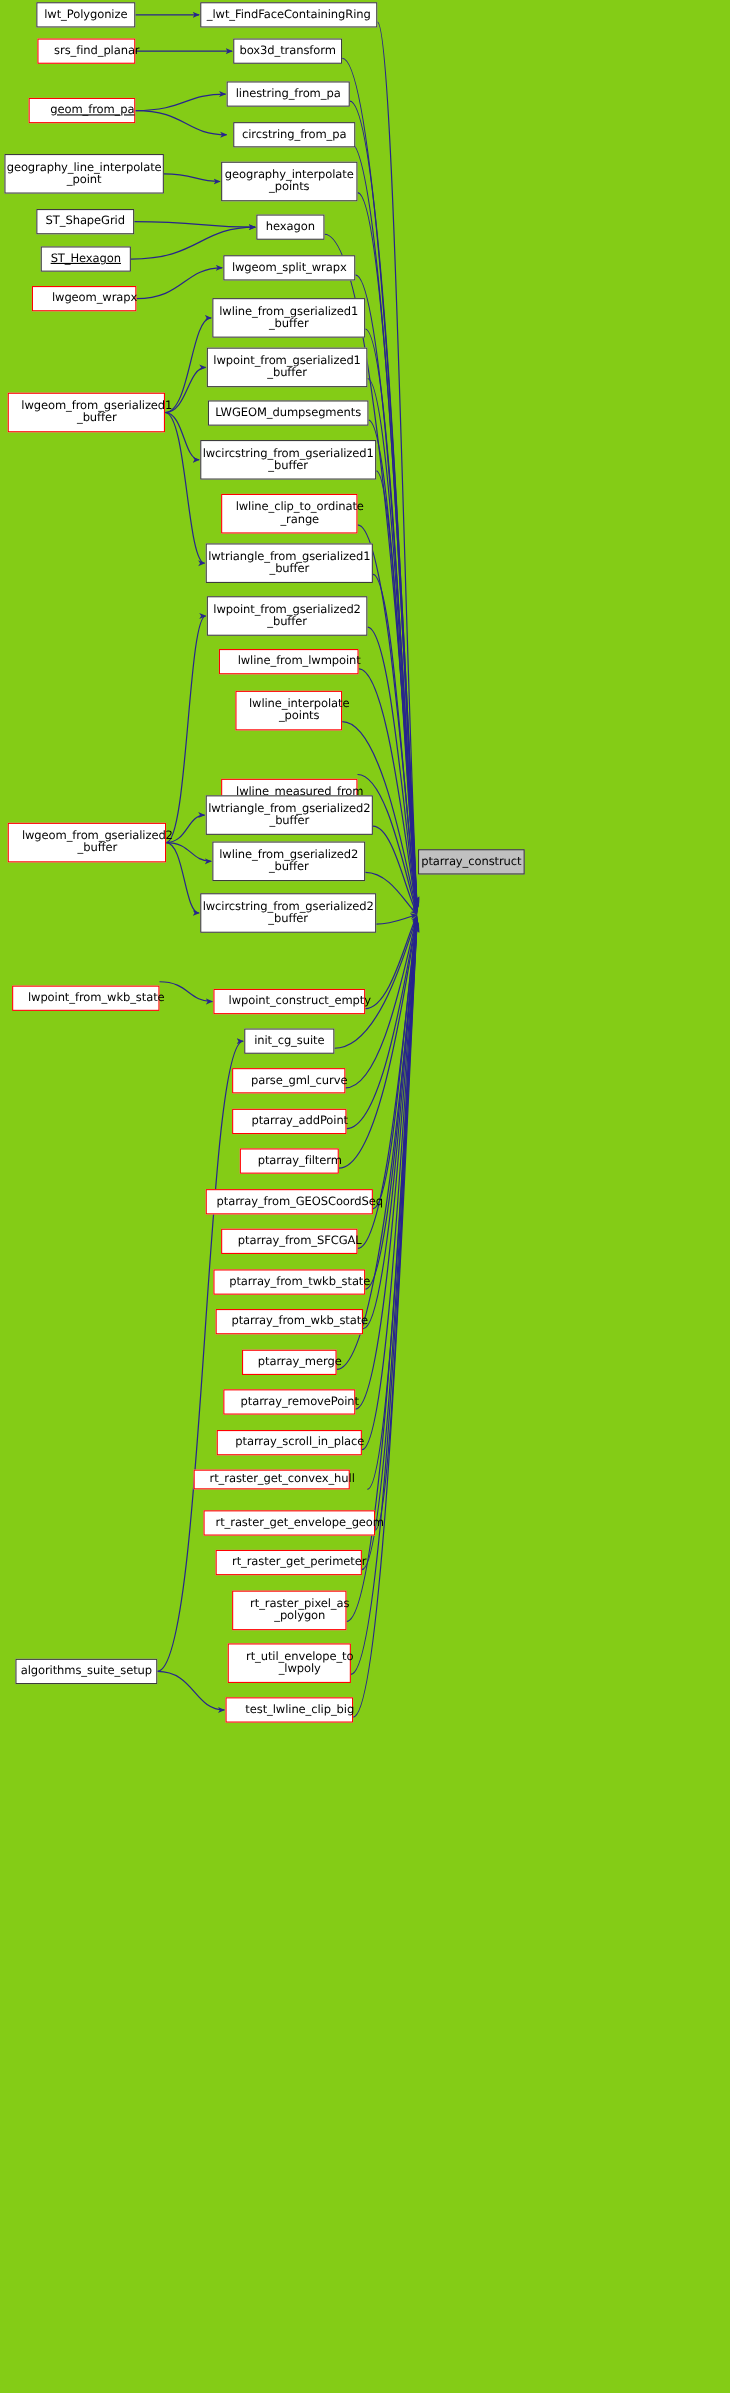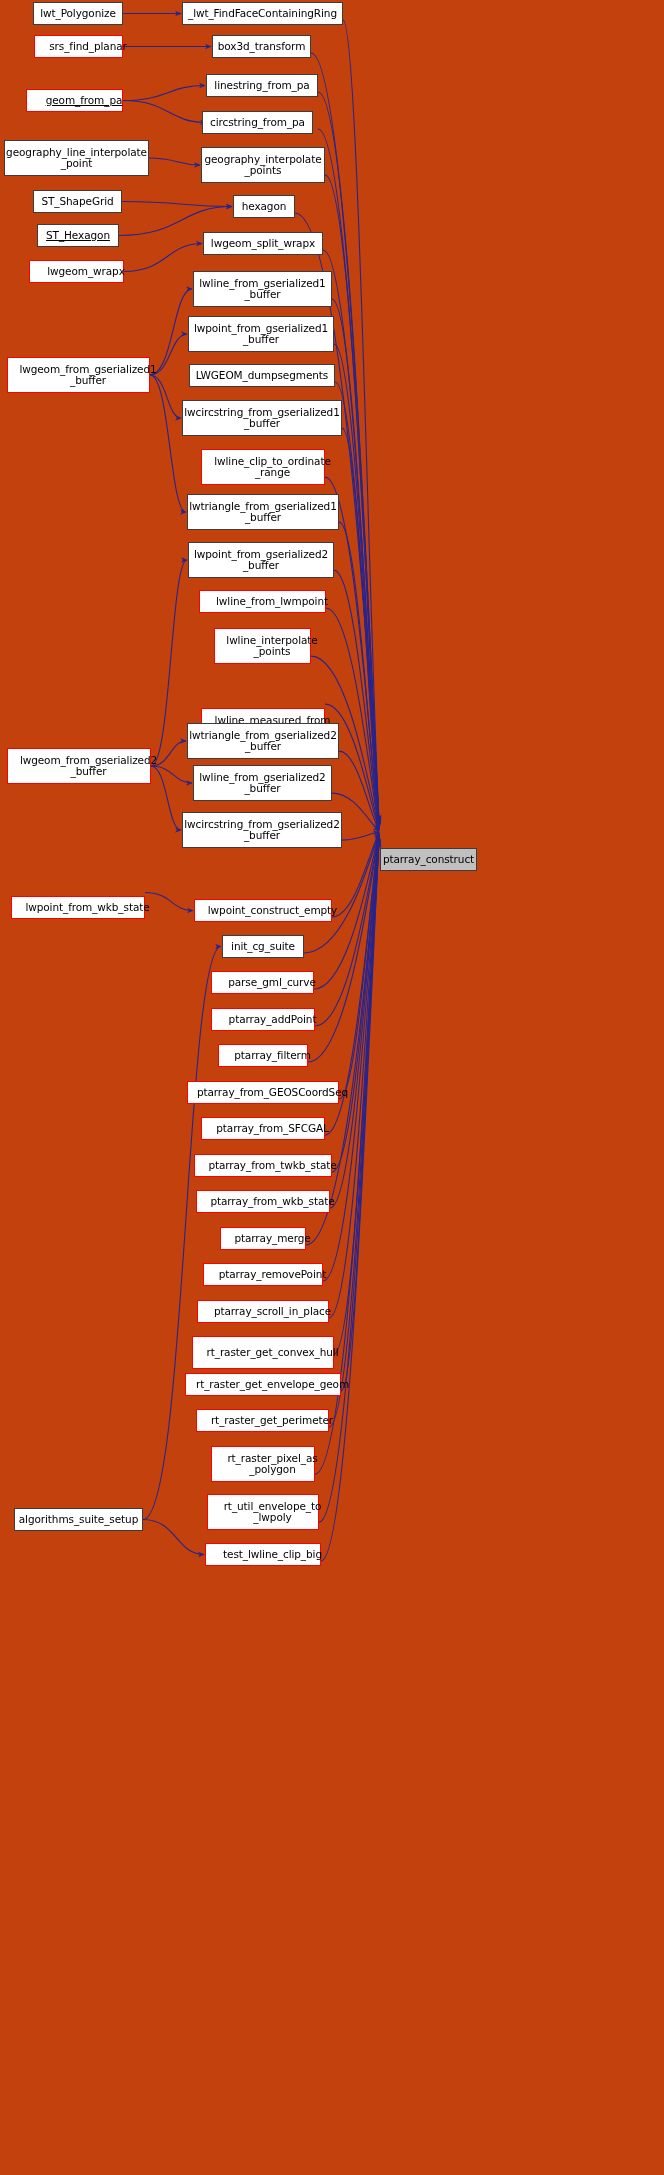--- a/index.html
+++ b/index.html
@@ -1,20 +1,20 @@
 <!DOCTYPE html>
 <html><head>
 <meta charset="utf-8">
 <title>ptarray_construct caller graph</title>
 <style>
   html,body{margin:0;padding:0;background:#ffffff;}
   #canvas{
     position:relative;
     width:664px;height:2175px;
-    background:#c2410c;
+    background:#84cc16;
     font-family:"DejaVu Sans","Liberation Sans",sans-serif;
     overflow:hidden;
   }
   #edges{position:absolute;left:0;top:0;width:664px;height:2175px;}
   .node{
     position:absolute;
     box-sizing:border-box;
     background:#ffffff;
     border:1px solid #3c3c3c;
     display:flex;align-items:center;justify-content:center;
@@ -96,21 +96,21 @@
       <path d="M145,892.5 C171.4,892.5 171.4,910.5 193,910.5" fill="none" stroke="#27258c" stroke-width="1.1" marker-end="url(#ah)"></path>
       <path d="M143,1519.5 C185.9,1519.5 185.9,946.5 221,946.5" fill="none" stroke="#27258c" stroke-width="1.1" marker-end="url(#ah)"></path>
       <path d="M143,1519.5 C176.55,1519.5 176.55,1554.5 204,1554.5" fill="none" stroke="#27258c" stroke-width="1.1" marker-end="url(#ah)"></path>
     </svg>
 <div class="node" style="left: 33px; top: 2px; width: 90px; height: 23px;">lwt_Polygonize</div>
     <div class="node" style="left: 182px; top: 2px; width: 161px; height: 23px;">_lwt_FindFaceContainingRing</div>
     <div class="node red" style="left: 34px; top: 35px; width: 89px; height: 23px;">srs_find_planar</div>
     <div class="node" style="left: 212px; top: 35px; width: 99px; height: 23px;">box3d_transform</div>
     <div class="node red" style="left: 26px; top: 89px; width: 97px; height: 23px; text-decoration: underline;">geom_from_pa</div>
     <div class="node" style="left: 206px; top: 74px; width: 112px; height: 23px;">linestring_from_pa</div>
-    <div class="node" style="left: 202px; top: 111px; width: 111px; height: 23px;">circstring_from_pa</div>
+    <div class="node" style="left: 212px; top: 111px; width: 111px; height: 23px;">circstring_from_pa</div>
     <div class="node" style="left: 4px; top: 140px; width: 145px; height: 36px;">geography_line_interpolate
 _point</div>
     <div class="node" style="left: 201px; top: 147px; width: 124px; height: 36px;">geography_interpolate
 _points</div>
     <div class="node" style="left: 33px; top: 190px; width: 89px; height: 23px;">ST_ShapeGrid</div>
     <div class="node" style="left: 233px; top: 195px; width: 62px; height: 23px;">hexagon</div>
     <div class="node" style="left: 37px; top: 224px; width: 82px; height: 23px; text-decoration: underline;">ST_Hexagon</div>
     <div class="node" style="left: 203px; top: 232px; width: 120px; height: 23px;">lwgeom_split_wrapx</div>
     <div class="node red" style="left: 29px; top: 260px; width: 95px; height: 23px;">lwgeom_wrapx</div>
     <div class="node" style="left: 193px; top: 271px; width: 139px; height: 36px;">lwline_from_gserialized1
@@ -134,35 +134,35 @@
     <div class="node red" style="left: 201px; top: 708px; width: 124px; height: 36px;">lwline_measured_from
 _lwline</div>
     <div class="node" style="left: 187px; top: 723px; width: 152px; height: 36px;">lwtriangle_from_gserialized2
 _buffer</div>
     <div class="node red" style="left: 7px; top: 748px; width: 144px; height: 36px;">lwgeom_from_gserialized2
 _buffer</div>
     <div class="node" style="left: 193px; top: 765px; width: 139px; height: 36px;">lwline_from_gserialized2
 _buffer</div>
     <div class="node" style="left: 182px; top: 812px; width: 160px; height: 36px;">lwcircstring_from_gserialized2
 _buffer</div>
-    <div class="node target" style="left: 380px; top: 848px; width: 97px; height: 23px;">ptarray_construct</div>
+    <div class="node target" style="left: 380px; top: 772px; width: 97px; height: 23px;">ptarray_construct</div>
     <div class="node red" style="left: 11px; top: 881px; width: 134px; height: 23px; margin-top: 15px;">lwpoint_from_wkb_state</div>
     <div class="node red" style="left: 194px; top: 899px; width: 138px; height: 23px;">lwpoint_construct_empty</div>
     <div class="node" style="left: 222px; top: 935px; width: 82px; height: 23px;">init_cg_suite</div>
     <div class="node red" style="left: 211px; top: 971px; width: 103px; height: 23px;">parse_gml_curve</div>
     <div class="node red" style="left: 211px; top: 1008px; width: 104px; height: 23px;">ptarray_addPoint</div>
     <div class="node red" style="left: 218px; top: 1044px; width: 90px; height: 23px;">ptarray_filterm</div>
     <div class="node red" style="left: 187px; top: 1081px; width: 152px; height: 23px;">ptarray_from_GEOSCoordSeq</div>
     <div class="node red" style="left: 201px; top: 1117px; width: 124px; height: 23px;">ptarray_from_SFCGAL</div>
     <div class="node red" style="left: 194px; top: 1154px; width: 138px; height: 23px;">ptarray_from_twkb_state</div>
     <div class="node red" style="left: 196px; top: 1190px; width: 134px; height: 23px;">ptarray_from_wkb_state</div>
     <div class="node red" style="left: 220px; top: 1227px; width: 86px; height: 23px;">ptarray_merge</div>
     <div class="node red" style="left: 203px; top: 1263px; width: 120px; height: 23px;">ptarray_removePoint</div>
     <div class="node red" style="left: 197px; top: 1300px; width: 132px; height: 23px;">ptarray_scroll_in_place</div>
-    <div class="node red" style="left: 192px; top: 1336px; width: 142px; height: 33px;">rt_raster_get_convex_hull</div>
+    <div class="node red" style="left: 176px; top: 1336px; width: 142px; height: 18px;">rt_raster_get_convex_hull</div>
     <div class="node red" style="left: 185px; top: 1373px; width: 156px; height: 23px;">rt_raster_get_envelope_geom</div>
     <div class="node red" style="left: 196px; top: 1409px; width: 133px; height: 23px;">rt_raster_get_perimeter</div>
     <div class="node red" style="left: 211px; top: 1446px; width: 104px; height: 36px;">rt_raster_pixel_as
 _polygon</div>
     <div class="node" style="left: 14px; top: 1508px; width: 129px; height: 23px;">algorithms_suite_setup</div>
     <div class="node red" style="left: 207px; top: 1494px; width: 112px; height: 36px;">rt_util_envelope_to
 _lwpoly</div>
     <div class="node red" style="left: 205px; top: 1543px; width: 116px; height: 23px; text-align: right;">test_lwline_clip_big</div>
   </div>
 

